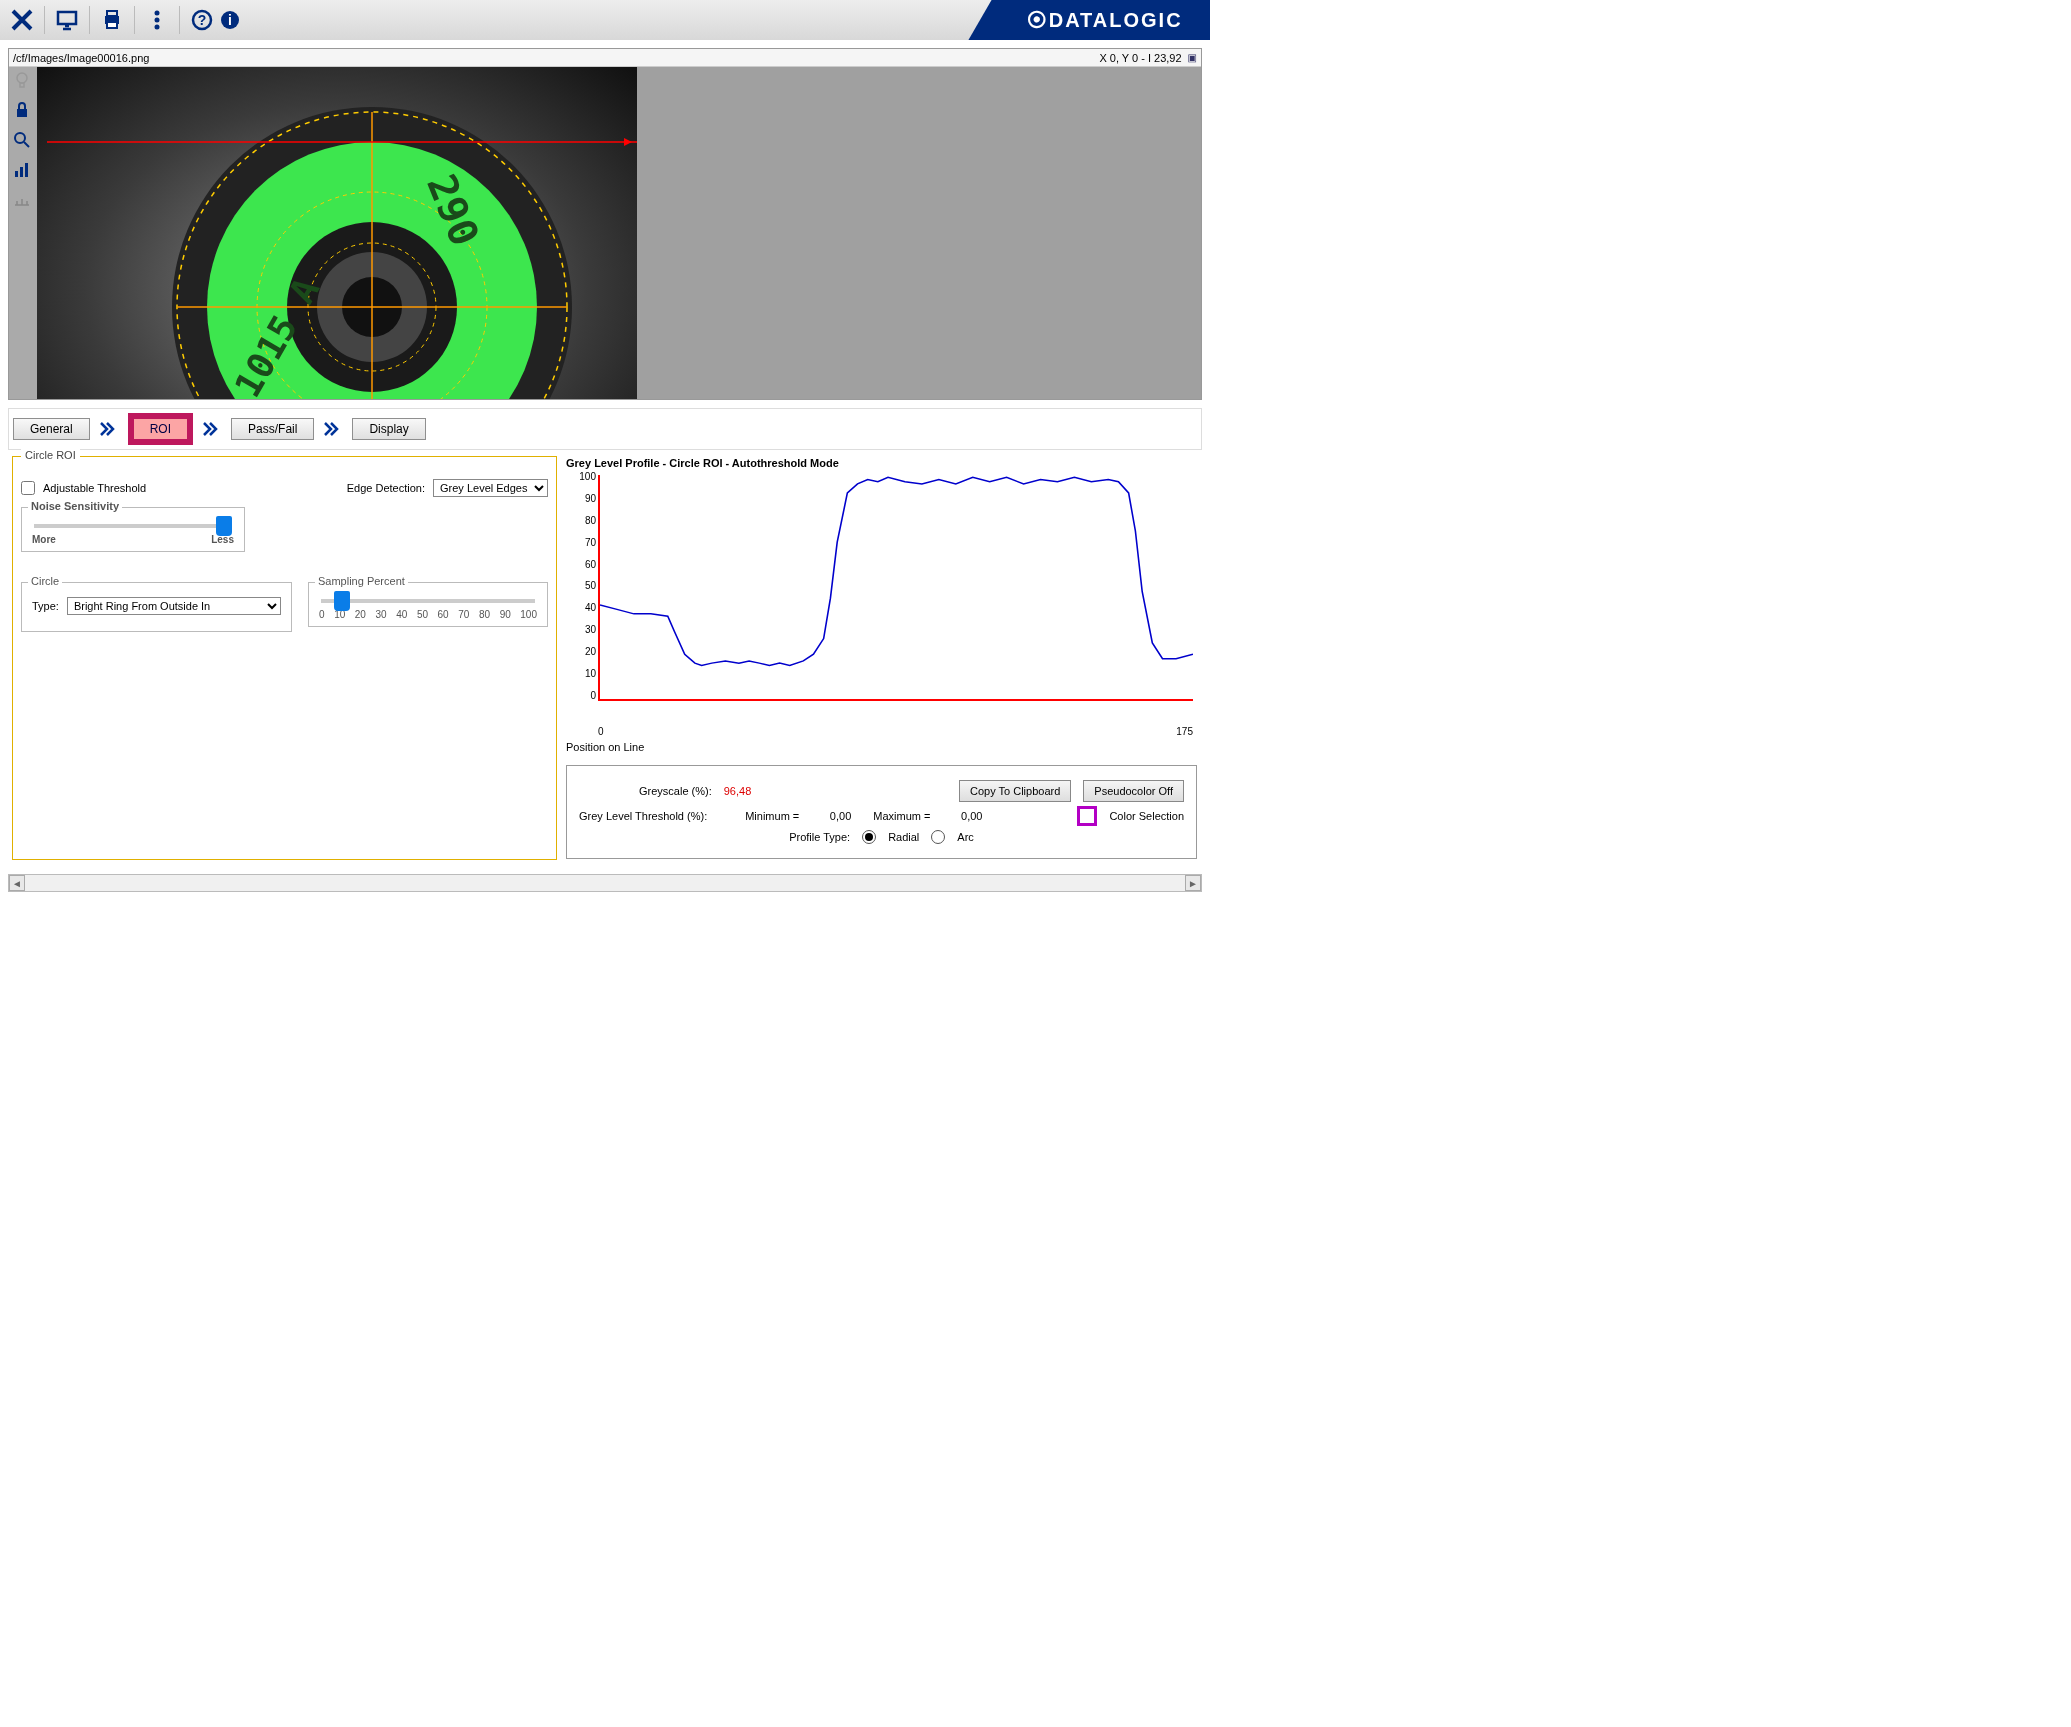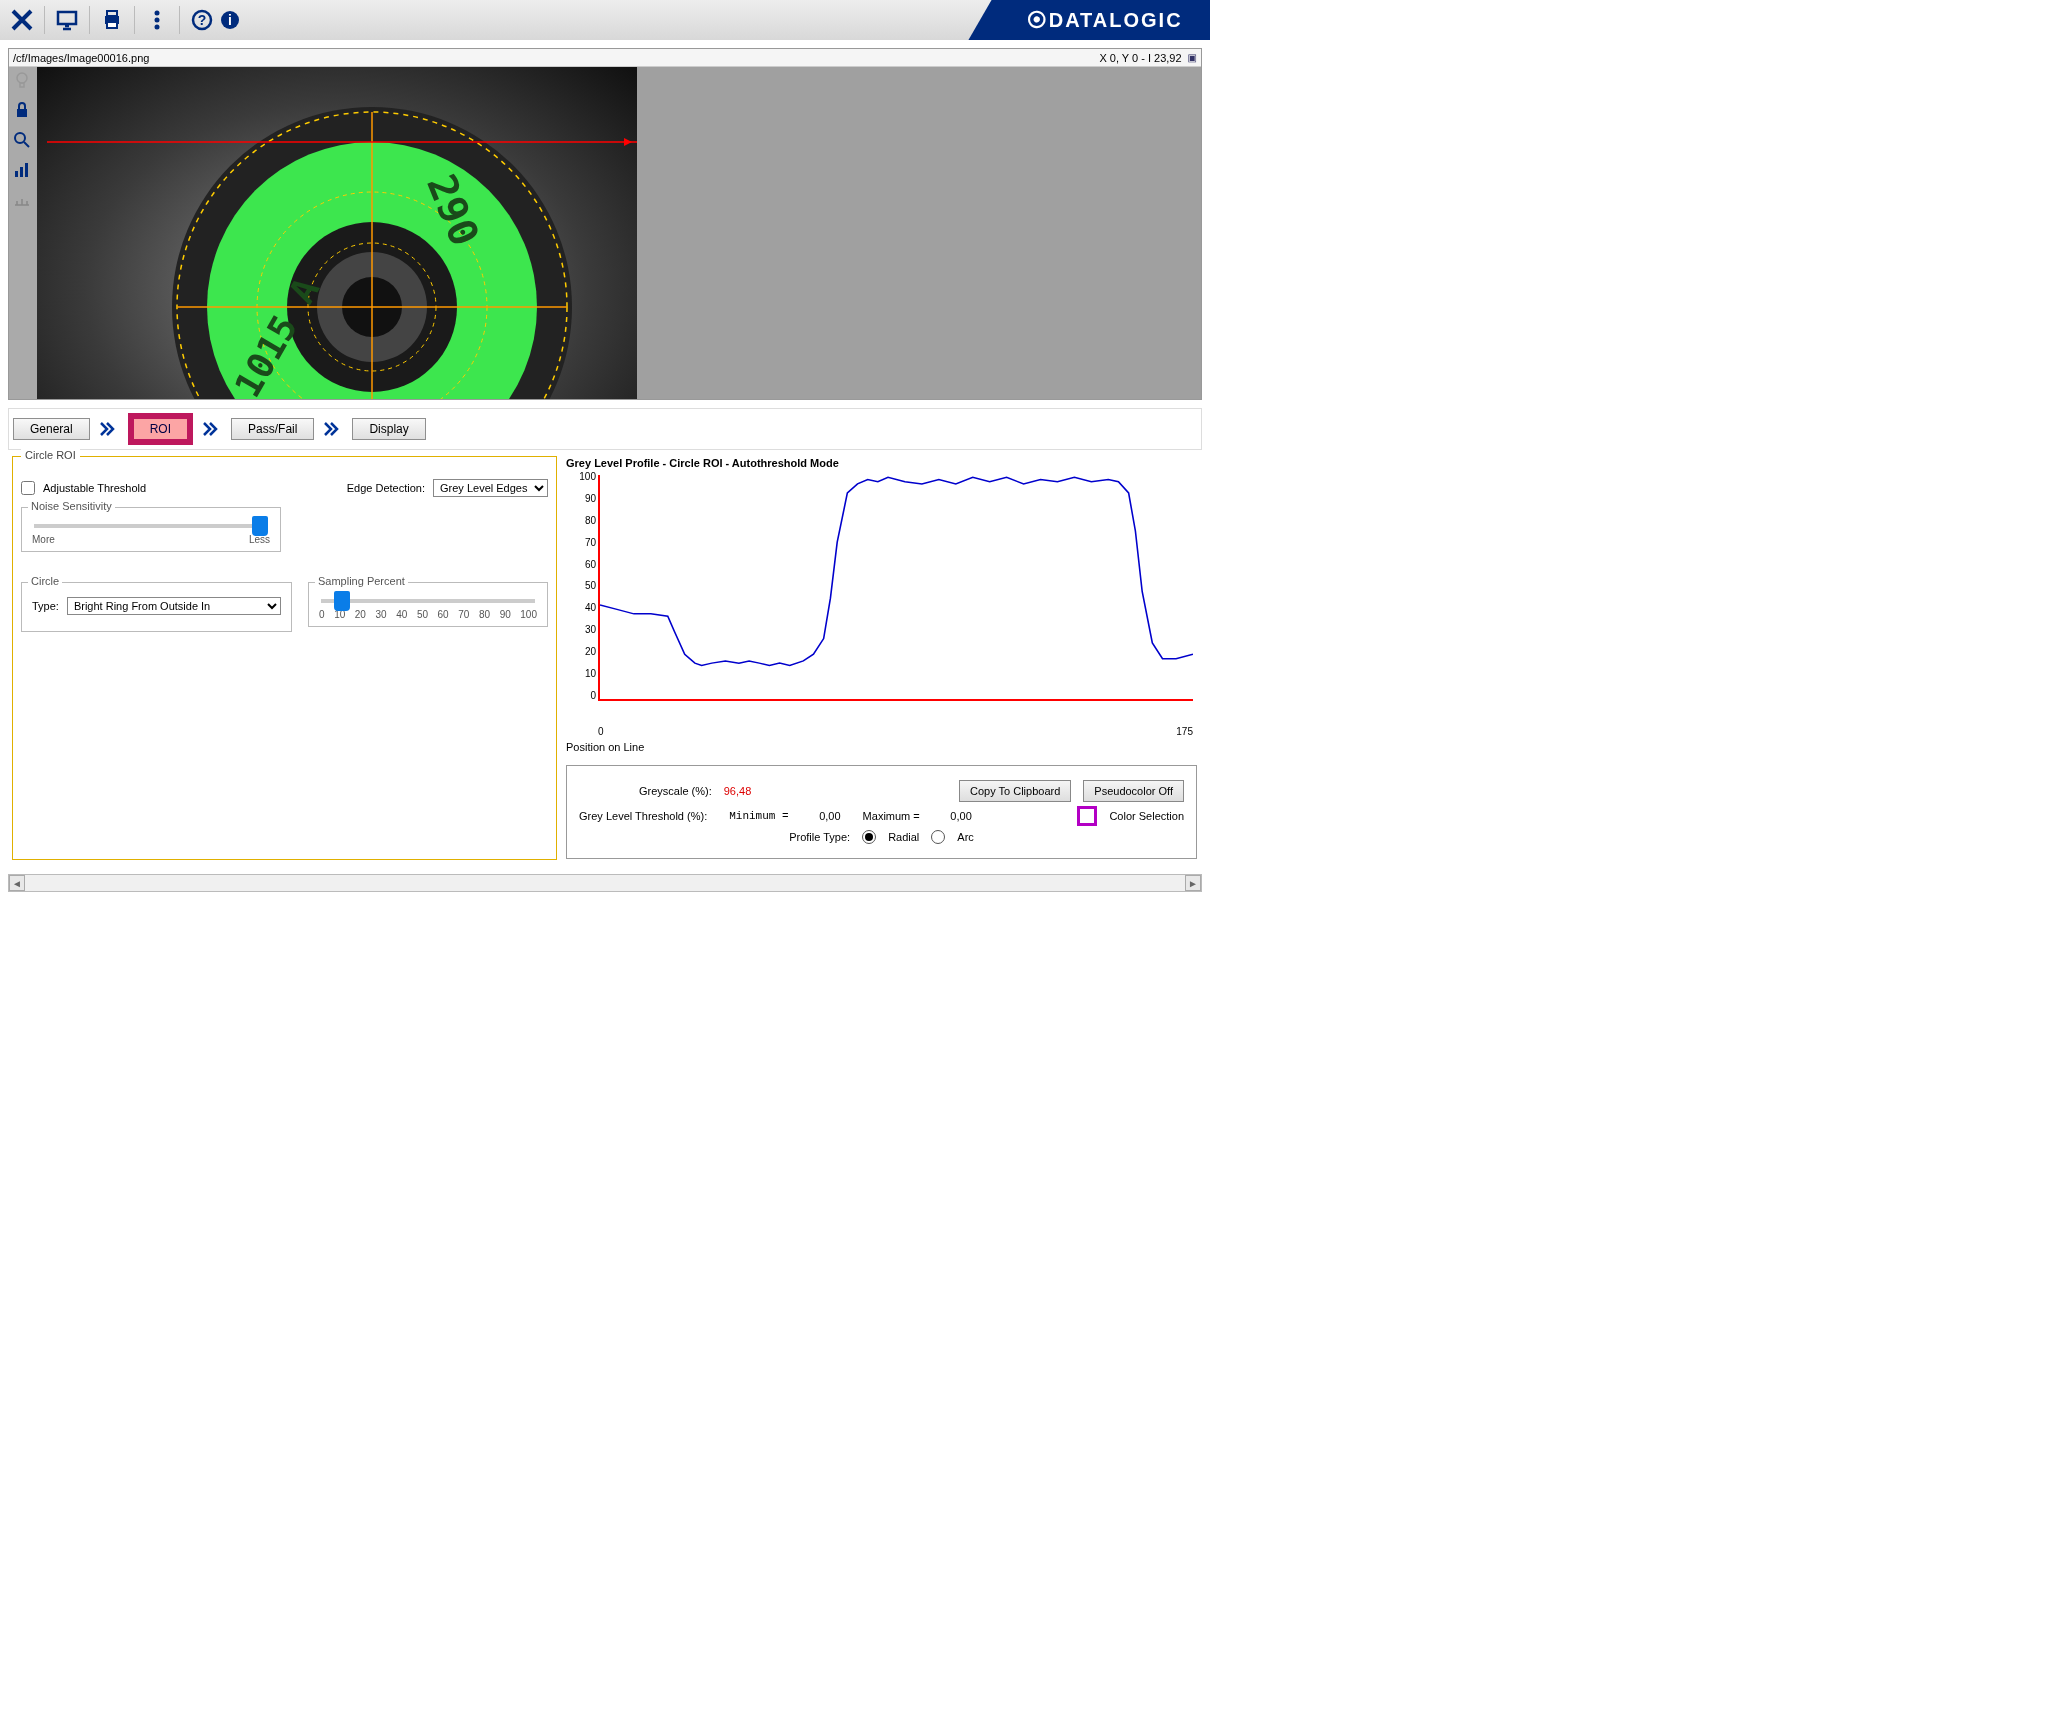--- a/index.html
+++ b/index.html
@@ -202,21 +202,21 @@
     <div class="panel-box" style="max-width:545px">
       <span class="panel-lbl">Circle ROI</span>
 
       <div class="row" style="margin:14px 0 8px;">
         <input type="checkbox" style="">
         <span class="row-lbl">Adjustable Threshold</span>
         <span class="push row-lbl">Edge Detection:</span>
         <select style="width:115px;"><option>Grey Level Edges</option></select>
       </div>
 
-      <div class="fg" style="width:260px;">
+      <div class="fg" style="width:224px;font-weight:bold;">
         <span class="lg">Noise Sensitivity</span>
         <div class="slider-track">
           <div class="slider-thumb" style="left:calc(100% - 16px);"></div>
         </div>
         <div class="ticks">
             <span>More</span>
             <span>Less</span>
           </div>
       </div>
 
@@ -280,21 +280,21 @@
         <div class="info-box">
           <div class="ibrow">
             <span style="margin-left:60px;">Greyscale (%):</span>
             <span style="color:#d00;">96,48</span>
             <span class="push"></span>
             <button class="btn">Copy To Clipboard</button>
             <button class="btn">Pseudocolor Off</button>
           </div>
           <div class="ibrow">
             <span>Grey Level Threshold (%):</span>
-            <span style="margin-left:10px;font-family:Liberation Mono, monospace;">Minimum =</span>
+            <span style="margin-left:26px;">Minimum =</span>
             <span style="min-width:40px;text-align:right;">0,00</span>
             <span style="margin-left:10px;">Maximum =</span>
             <span style="min-width:40px;text-align:right;">0,00</span>
             <span class="push"></span>
             <span class="color-sw"></span>
             <span>Color Selection</span>
           </div>
           <div class="ibrow" style="justify-content:center;">
             <span>Profile Type:</span>
             <span class="radio sel"></span>

